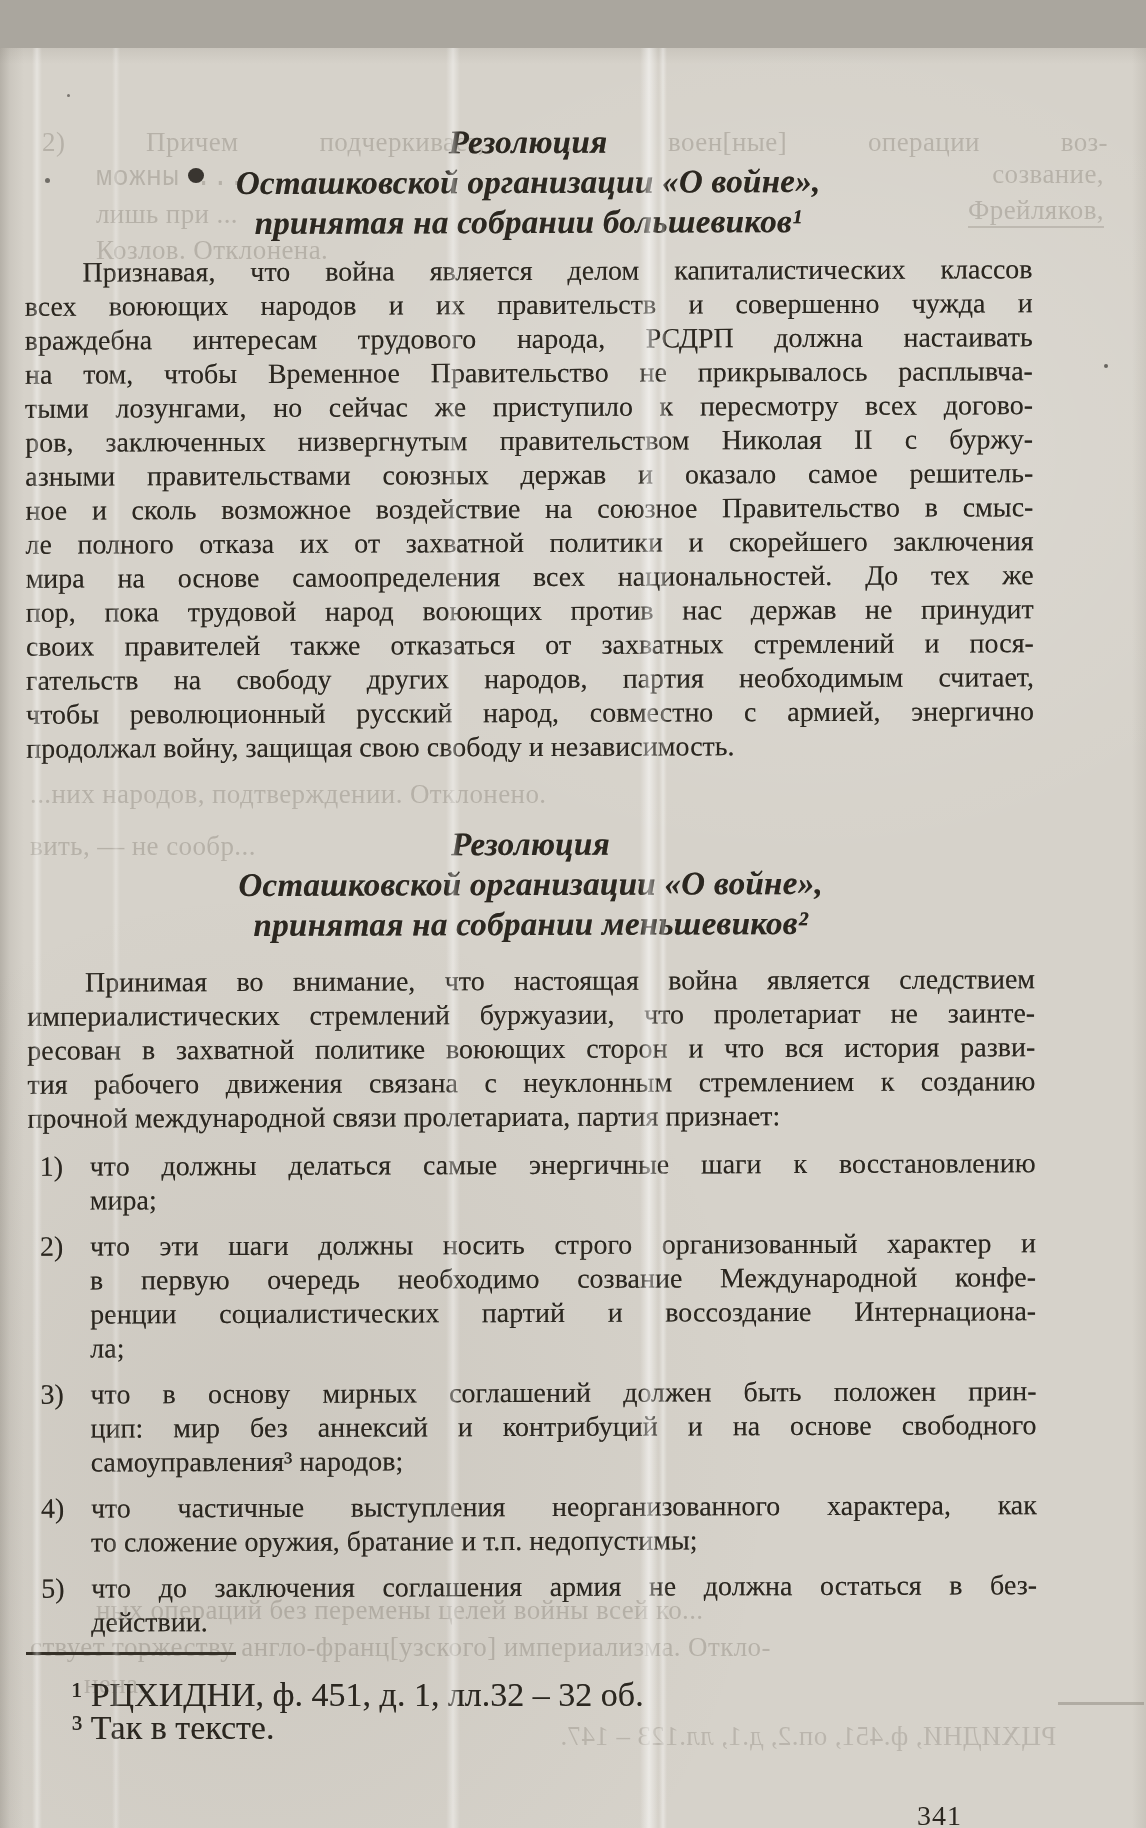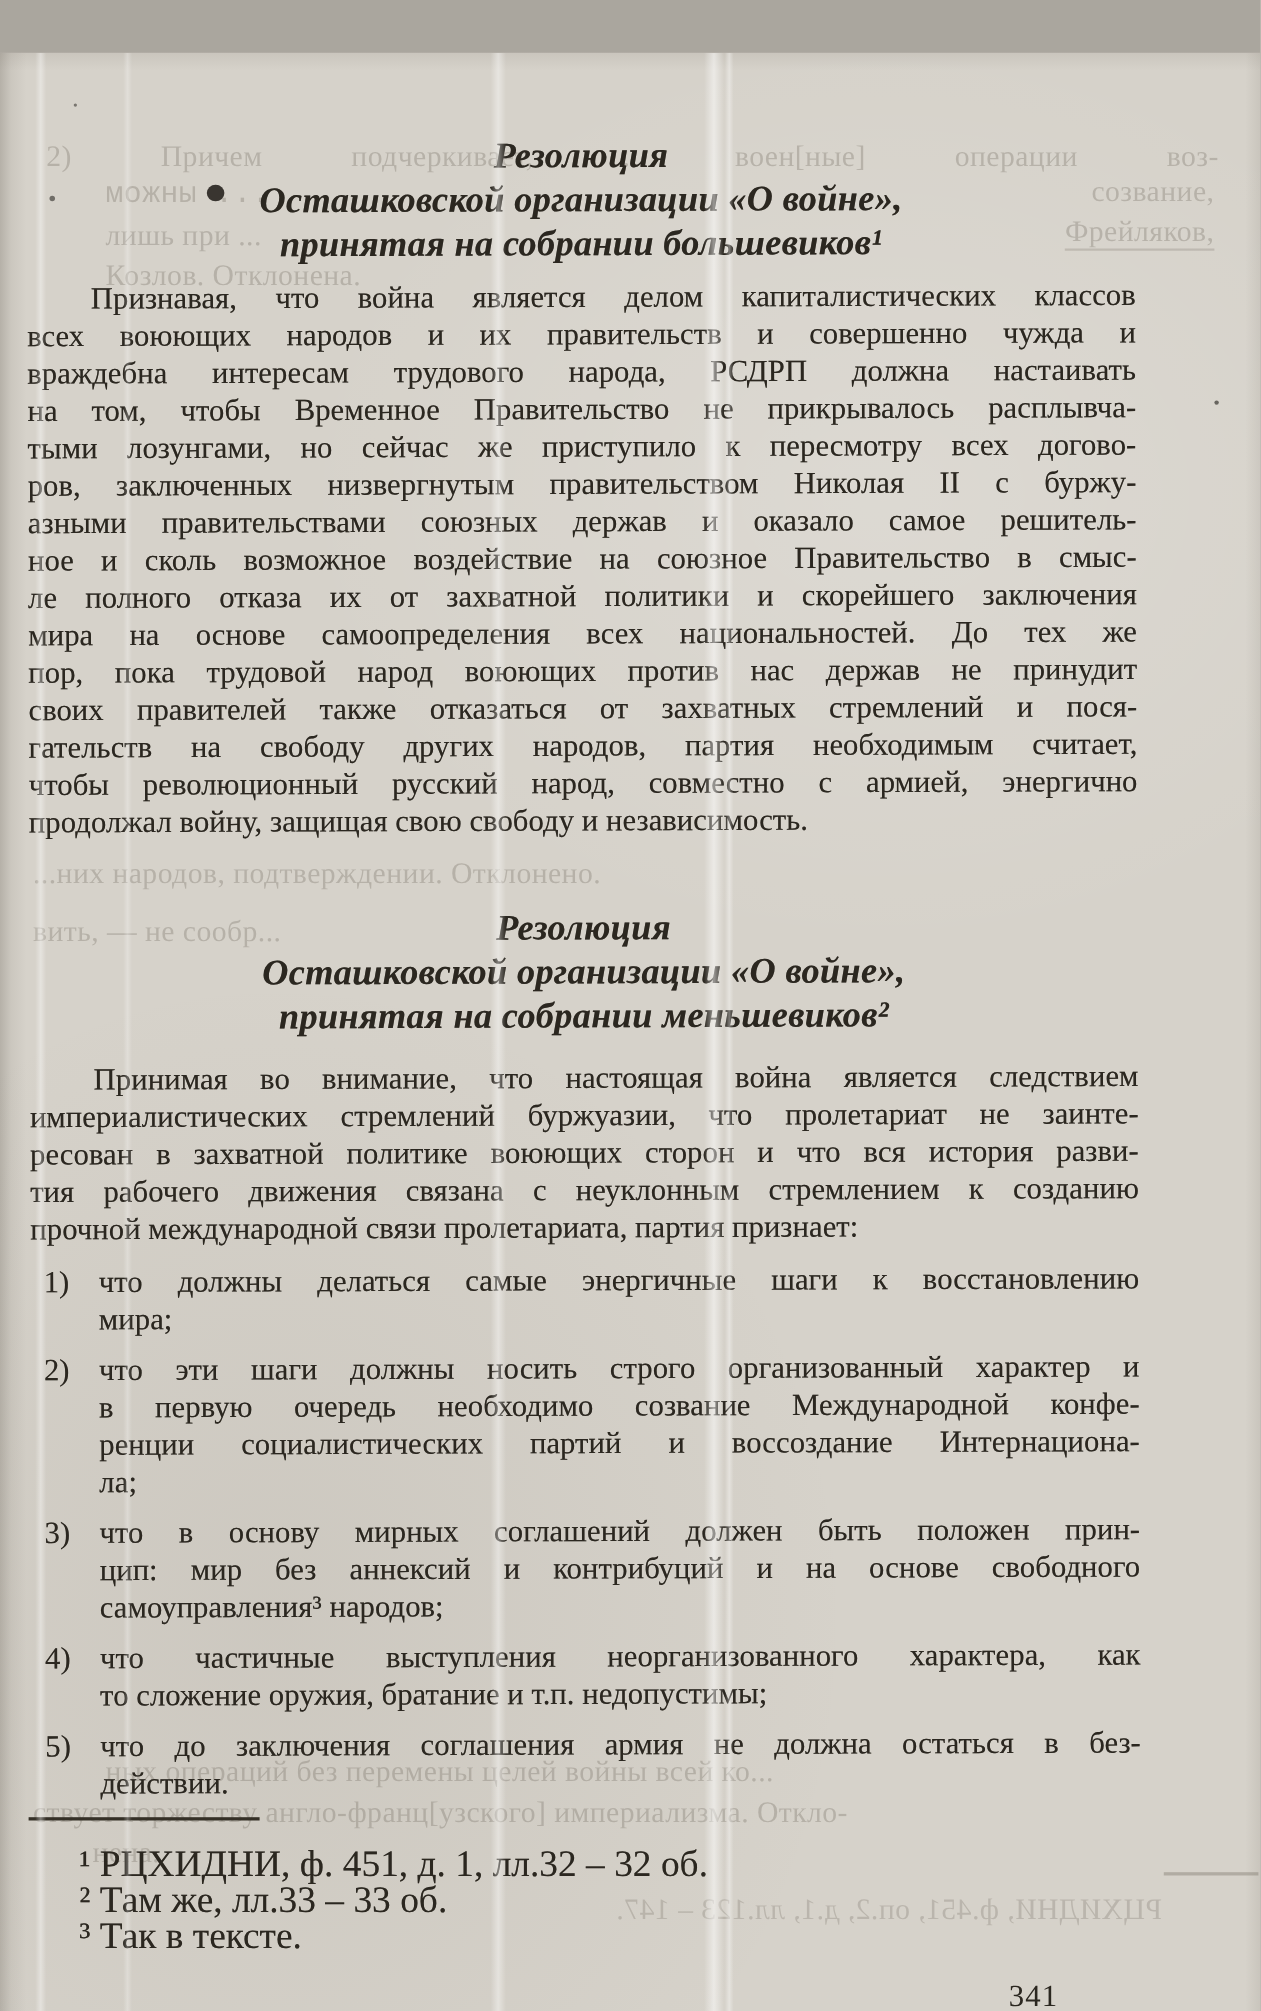--- a/index.html
+++ b/index.html
@@ -171,21 +171,20 @@
             <div class="jline">действии.</div>
           </div>
       </div>
       </div>
 
   </div>
 
   <div class="fn-rule"></div>
   <div class="footnotes">
       <div class="fn-line">¹ РЦХИДНИ, ф. 451, д. 1, лл.32 – 32 об.</div>
-      <div class="fn-line">² Там же, лл.33 – 33 об.</div>
       <div class="fn-line">³ Так в тексте.</div>
     </div>
 
   <div class="pageno">341</div>
 
   <div class="stripe s1"></div>
   <div class="stripe s2"></div>
   <div class="stripe s3"></div>
   <div class="stripe s4"></div>
   <div class="stripe s5"></div>

